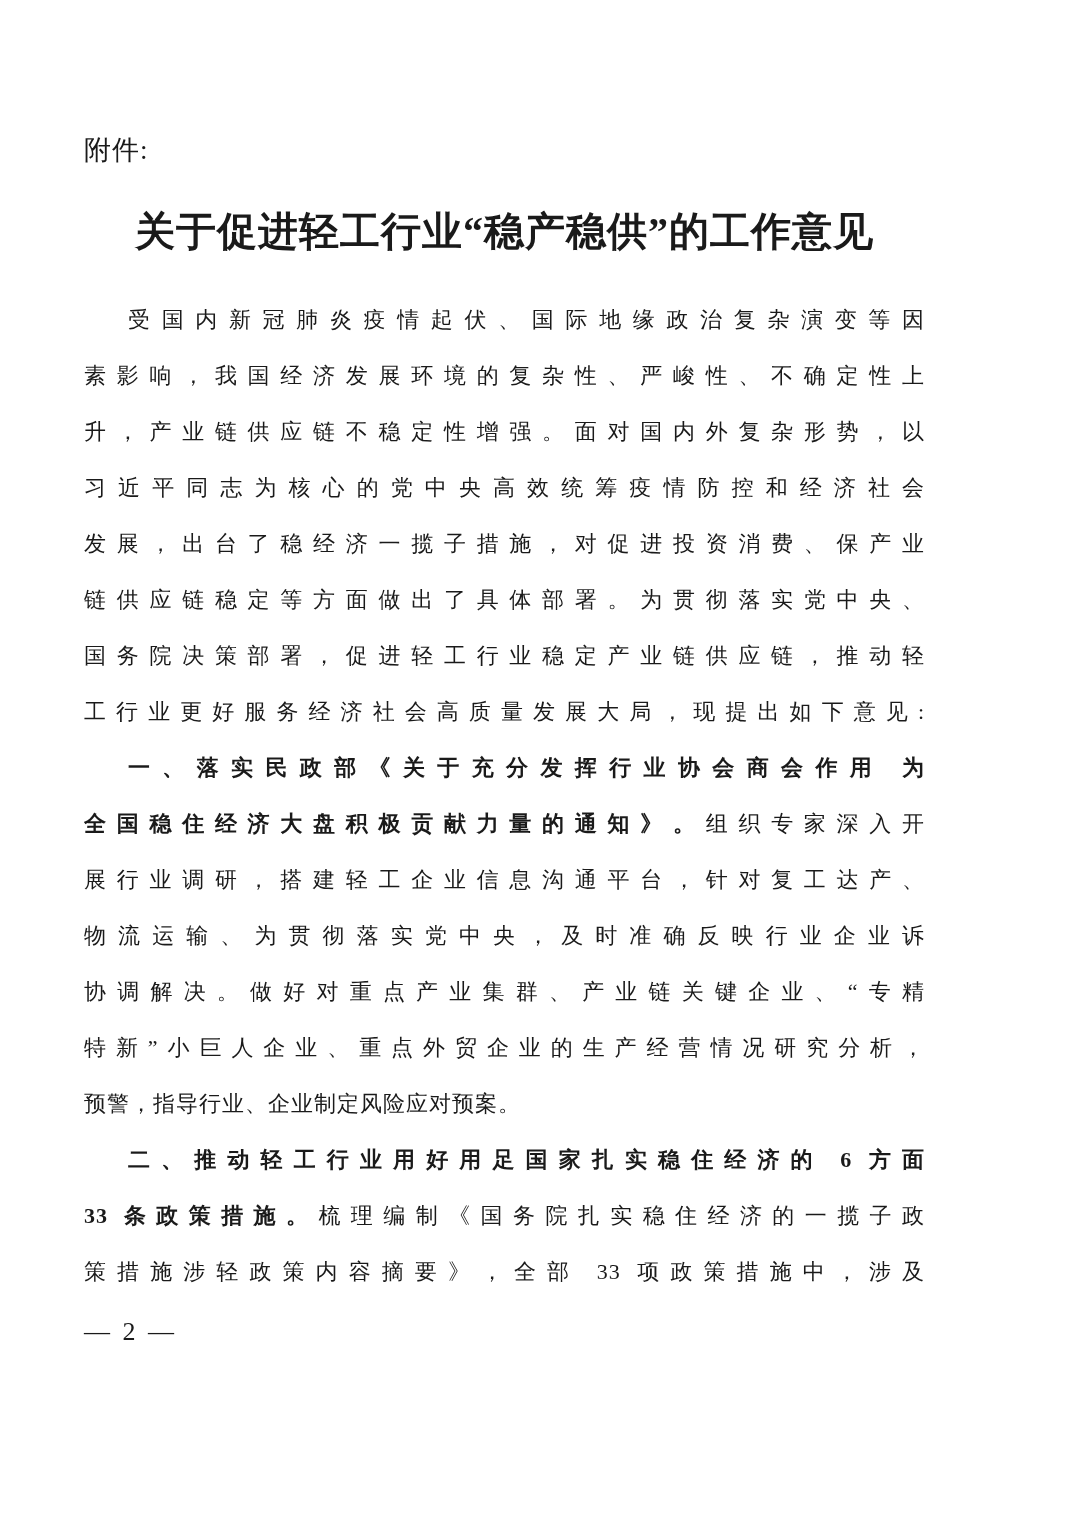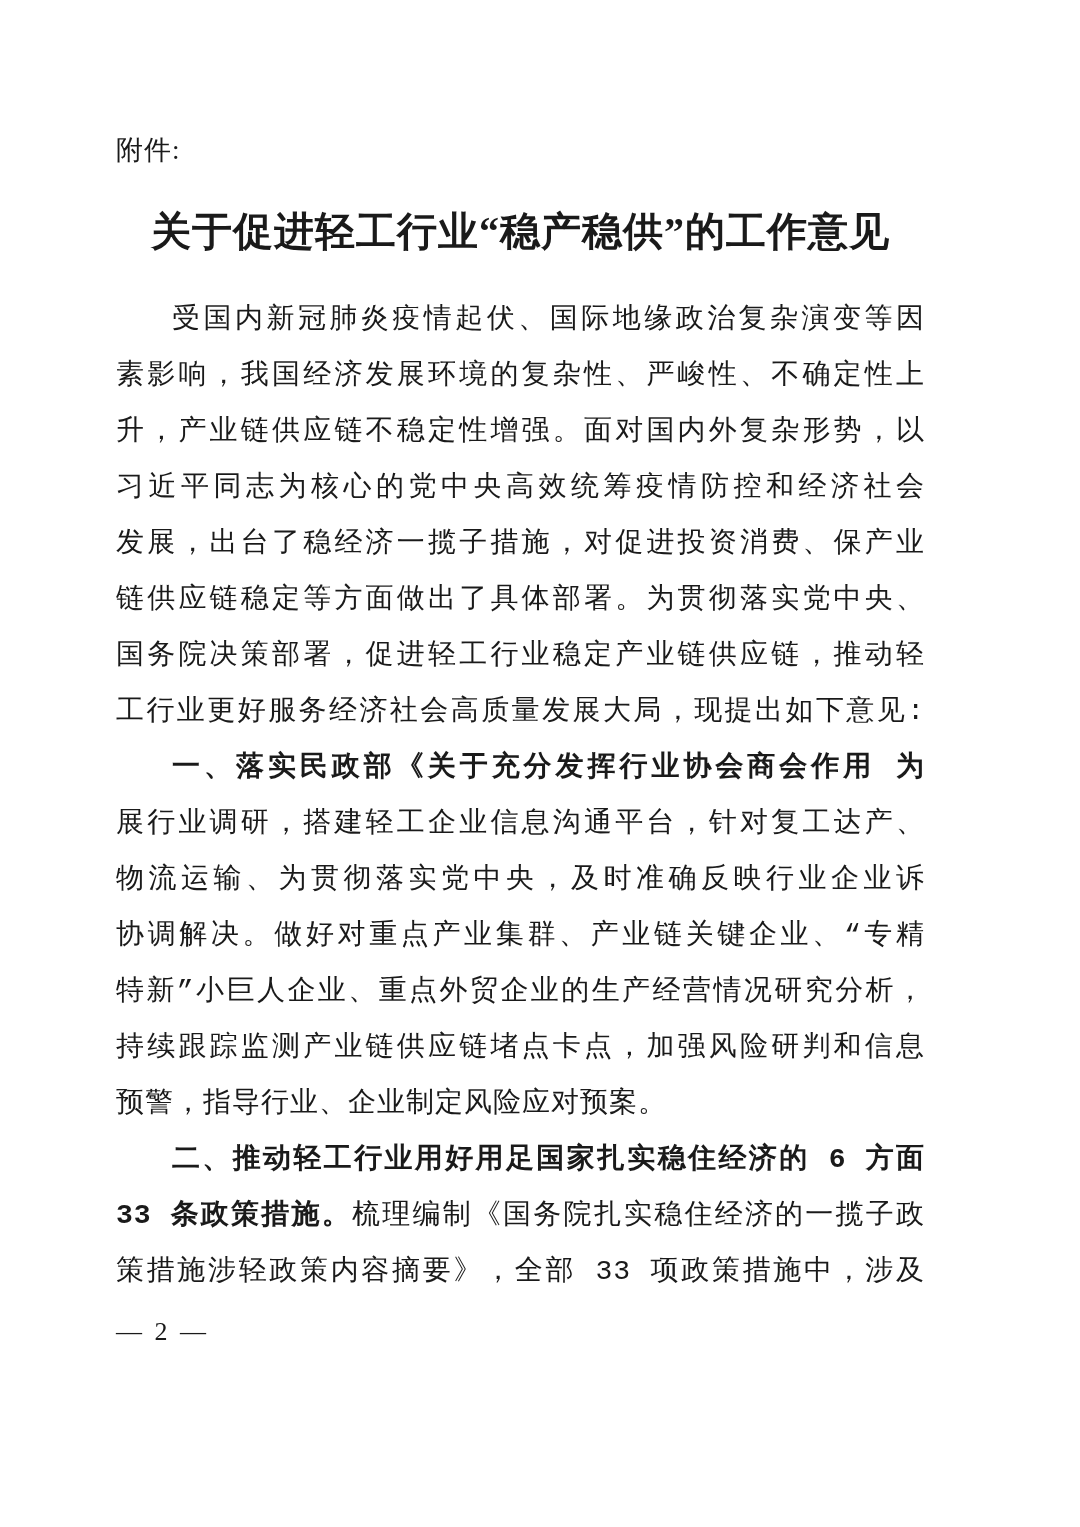--- a/index.html
+++ b/index.html
@@ -11,50 +11,49 @@
     width: 1080px;
     height: 1527px;
     font-family: "Liberation Serif", "DejaVu Serif", serif;
     color: #1a1a1a;
     overflow: hidden;
   }
   .page {
     box-sizing: border-box;
     width: 1080px;
     height: 1527px;
-    padding: 132px 155px 0 116px;
+    padding: 132px 155px 0 84px;
     background: #ffffff;
   }
   .attachment {
     font-size: 27px;
     line-height: 36px;
     letter-spacing: 1px;
   }
   .doc-title {
     margin-top: 44px;
     font-size: 40px;
     line-height: 40px;
     font-weight: bold;
     text-align: center;
     letter-spacing: 1px;
     white-space: nowrap;
   }
   .doc-body {
     margin-top: 40px;
   }
   .line {
-    font-size: 28px;
+    font-size: 22px;
     line-height: 56px;
     height: 56px;
     overflow: hidden;
     letter-spacing: 1px;
     text-align: justify;
     text-align-last: justify;
     text-justify: inter-character;
-    font-family: Liberation Mono, monospace;
   }
   .line.indent {
     text-indent: 2em;
   }
   .line.end {
     text-align-last: left;
   }
   .seg.bold {
     font-weight: bold;
   }
@@ -76,25 +75,25 @@
   <div class="doc-body">
       <div class="line indent"><span class="seg">受国内新冠肺炎疫情起伏、国际地缘政治复杂演变等因</span></div>
       <div class="line"><span class="seg">素影响，我国经济发展环境的复杂性、严峻性、不确定性上</span></div>
       <div class="line"><span class="seg">升，产业链供应链不稳定性增强。面对国内外复杂形势，以</span></div>
       <div class="line"><span class="seg">习近平同志为核心的党中央高效统筹疫情防控和经济社会</span></div>
       <div class="line"><span class="seg">发展，出台了稳经济一揽子措施，对促进投资消费、保产业</span></div>
       <div class="line"><span class="seg">链供应链稳定等方面做出了具体部署。为贯彻落实党中央、</span></div>
       <div class="line"><span class="seg">国务院决策部署，促进轻工行业稳定产业链供应链，推动轻</span></div>
       <div class="line"><span class="seg">工行业更好服务经济社会高质量发展大局，现提出如下意见:</span></div>
       <div class="line indent"><span class="seg bold">一、落实民政部《关于充分发挥行业协会商会作用 为</span></div>
+      <div class="line"><span class="seg bold">全国稳住经济大盘积极贡献力量的通知》。</span><span class="seg">组织专家深入开</span></div>
       <div class="line"><span class="seg">展行业调研，搭建轻工企业信息沟通平台，针对复工达产、</span></div>
       <div class="line"><span class="seg">物流运输、为贯彻落实党中央，及时准确反映行业企业诉</span></div>
       <div class="line"><span class="seg">协调解决。做好对重点产业集群、产业链关键企业、“专精</span></div>
       <div class="line"><span class="seg">特新”小巨人企业、重点外贸企业的生产经营情况研究分析，</span></div>
-      <div class="line"><span class="seg">持续跟踪监测产业链供应链堵点卡点，加强风险研判和信息</span></div>
       <div class="line end"><span class="seg">预警，指导行业、企业制定风险应对预案。</span></div>
       <div class="line indent"><span class="seg bold">二、推动轻工行业用好用足国家扎实稳住经济的 6 方面</span></div>
       <div class="line"><span class="seg bold">33 条政策措施。</span><span class="seg">梳理编制《国务院扎实稳住经济的一揽子政</span></div>
       <div class="line"><span class="seg">策措施涉轻政策内容摘要》，全部 33 项政策措施中，涉及</span></div>
     </div>
 
   <div class="page-number">— 2 —</div>
 </div>
 
 </body></html>

